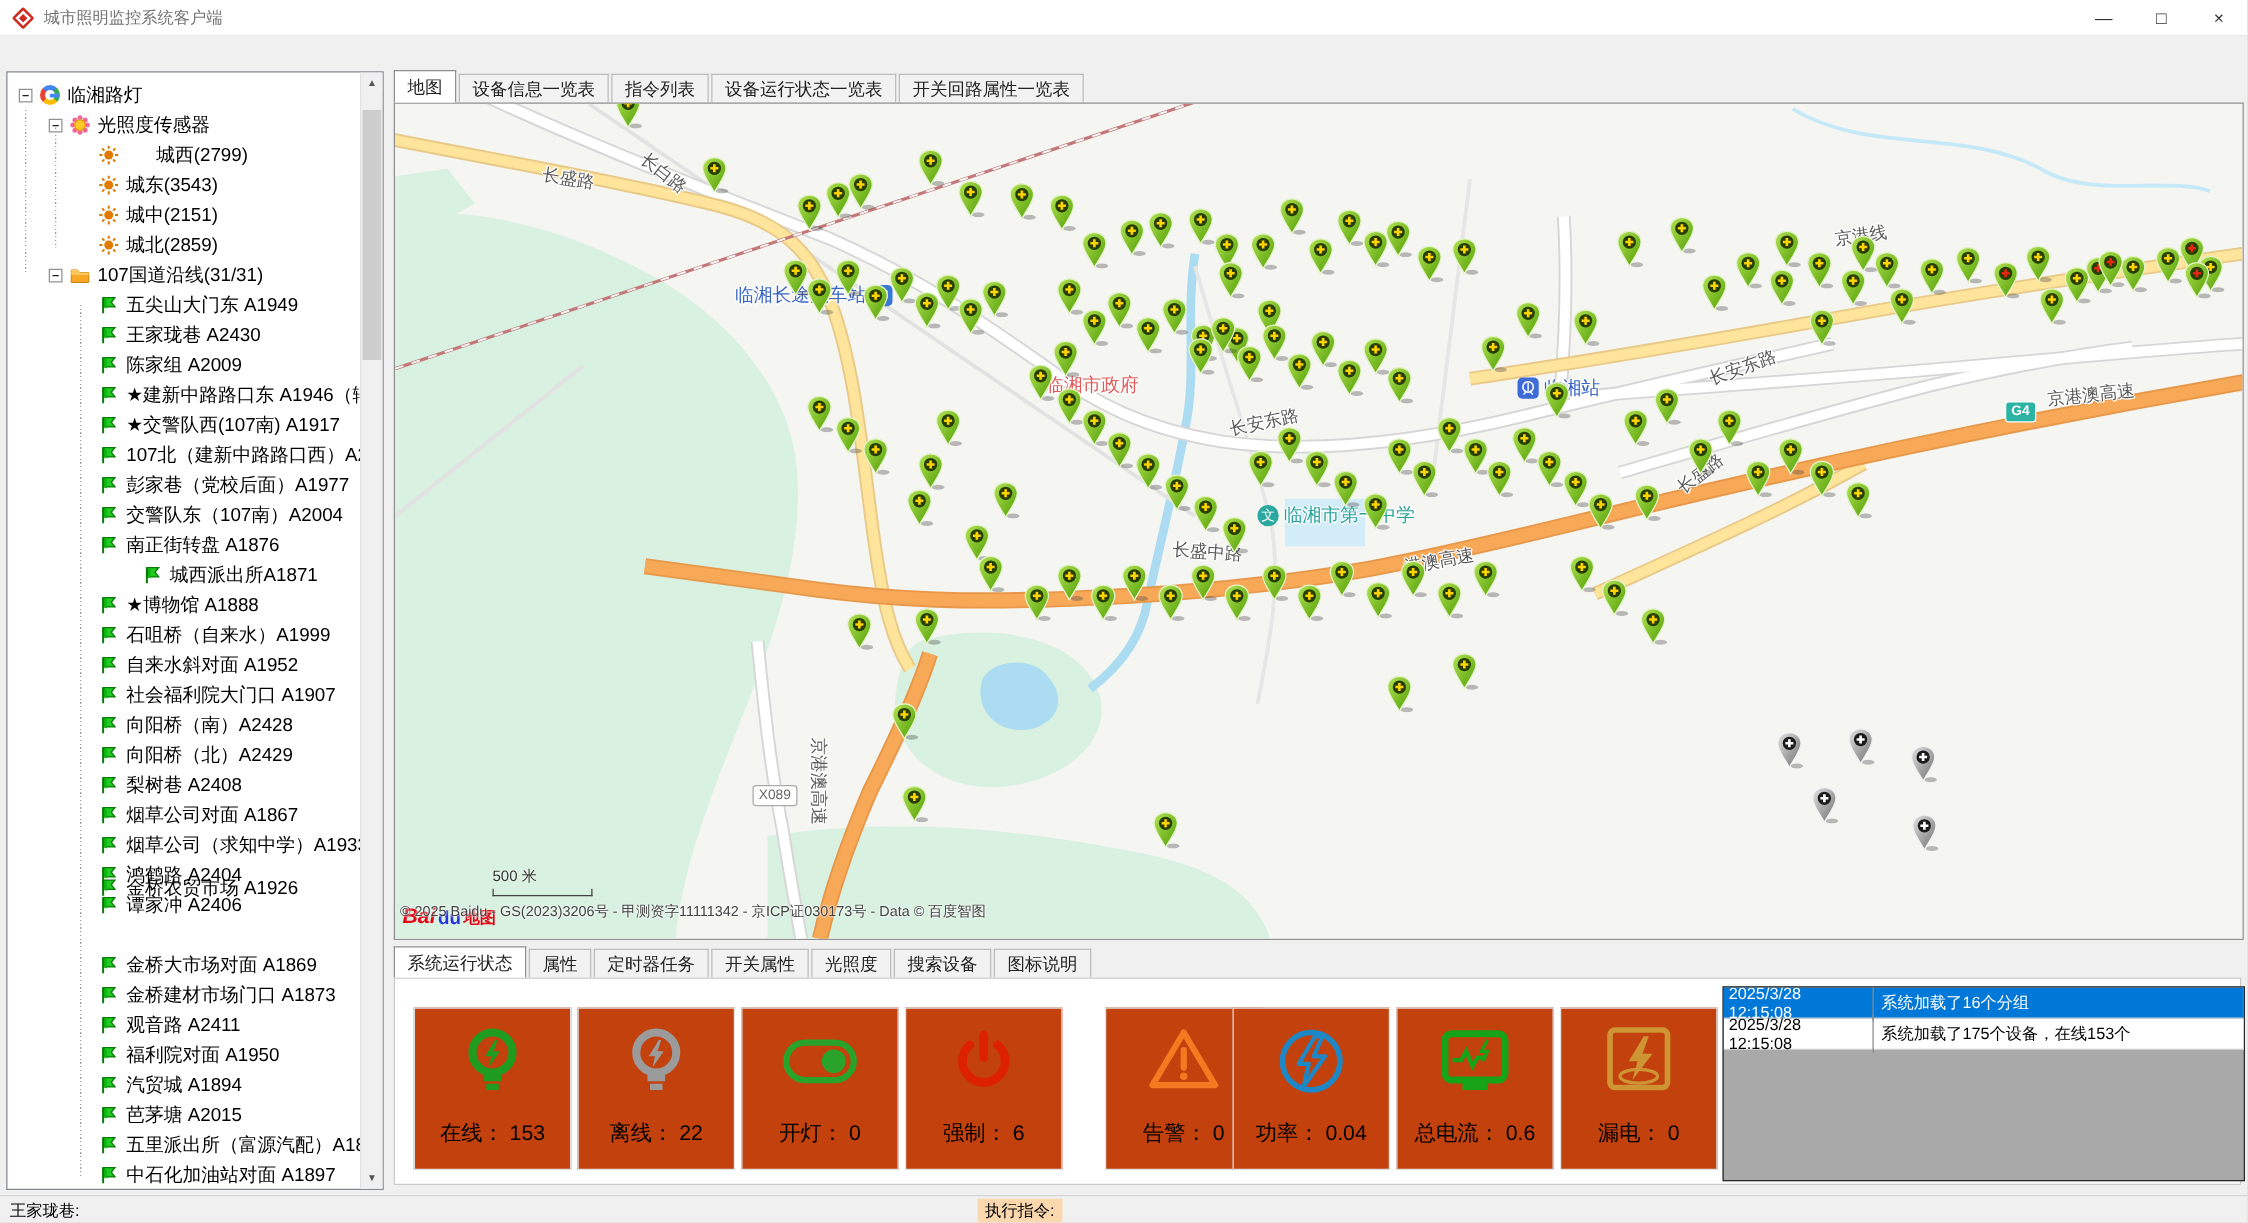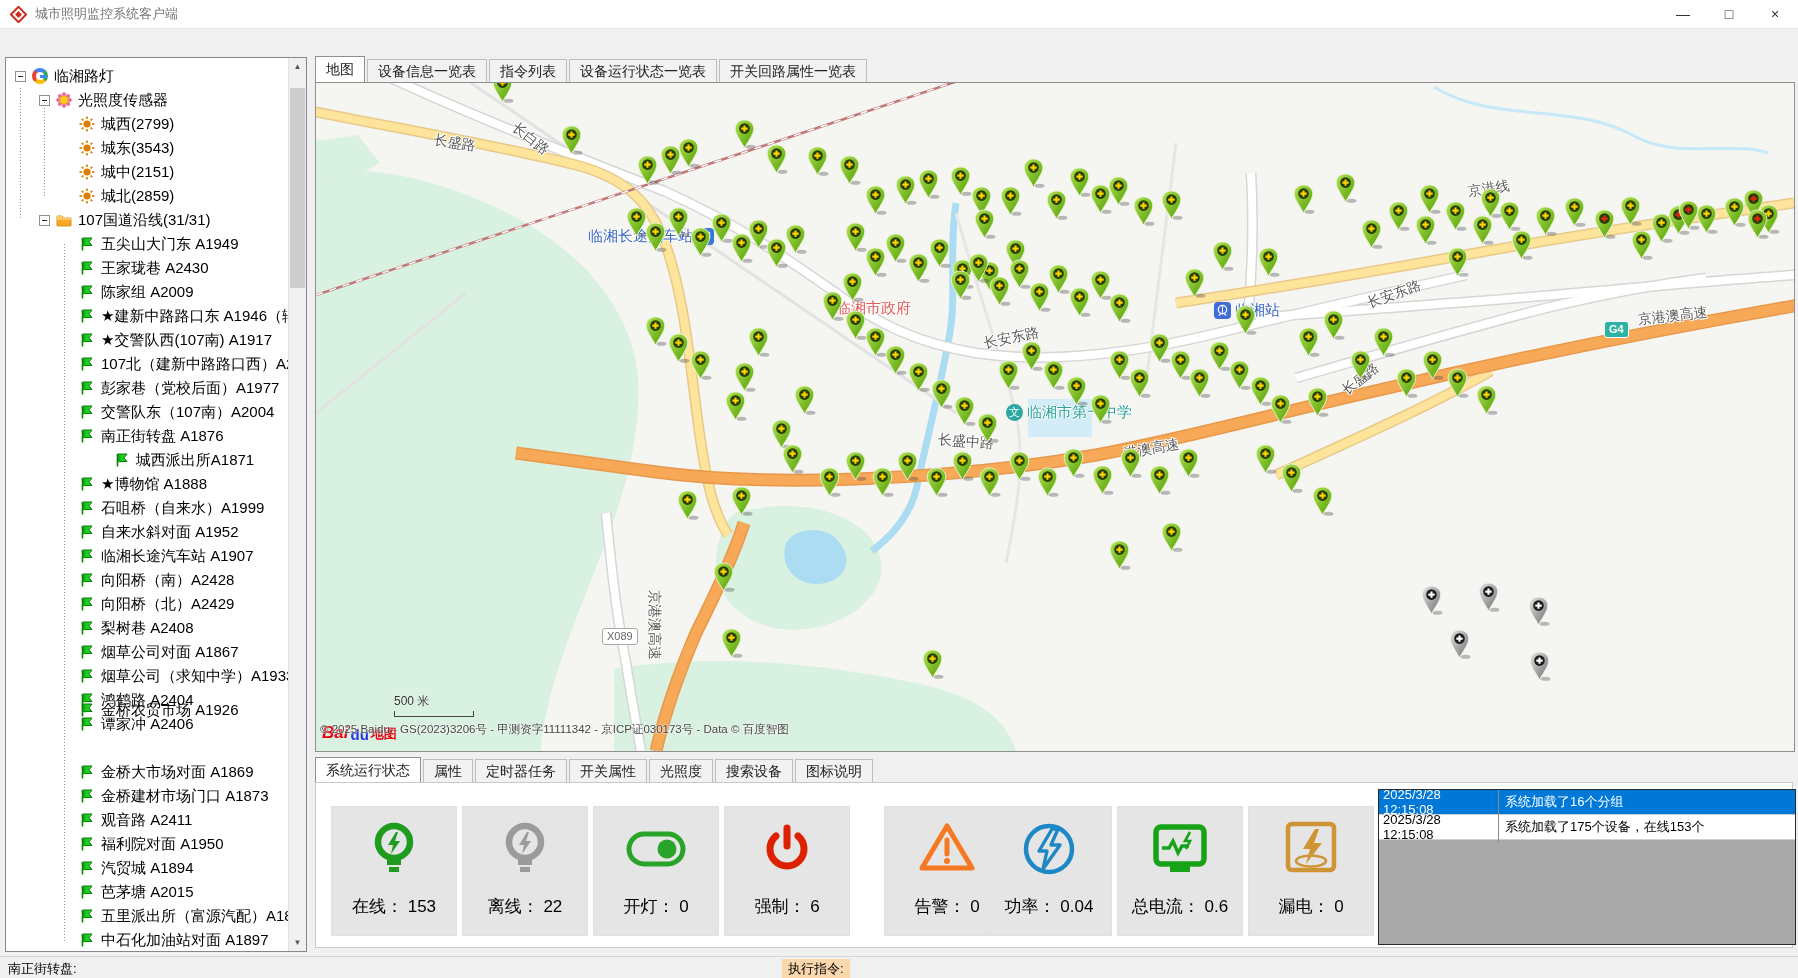--- a/index.html
+++ b/index.html
@@ -51,21 +51,21 @@
   #map-foot{position:absolute;left:6px;bottom:8px;z-index:6;}
   #baidu-logo{display:flex;align-items:flex-end;gap:2px;}
   #baidu-logo .b1{color:#e60012;font-weight:bold;font-size:17px;font-style:italic;}
   #baidu-logo .b2{color:#2932e1;font-weight:bold;font-size:15px;}
   #baidu-logo .b3{color:#e60012;font-weight:bold;font-size:13px;}
   #scalebar{position:absolute;left:78px;bottom:34px;z-index:6;font-size:12px;color:#333;text-shadow:0 0 2px #fff;}
   #scalebar .bar{width:78px;height:5px;border:1px solid #444;border-top:none;margin-top:1px;}
   #attribution{position:absolute;left:4px;bottom:14px;z-index:6;font-size:11.5px;color:#444;text-shadow:0 0 2px #fff,0 0 2px #fff;}
   
   #bottom-page{position:absolute;left:315px;top:782px;width:1478px;height:166px;background:#fff;border:1px solid #c9c9c9;box-sizing:border-box;}
-  .card{position:absolute;top:23px;width:126px;height:130px;background:#e5e5e5;border:1px solid #e0e0e0;box-sizing:border-box;display:flex;flex-direction:column;align-items:center;}
+  .card{position:absolute;top:23px;width:126px;height:130px;background:#c2410c;border:1px solid #e0e0e0;box-sizing:border-box;display:flex;flex-direction:column;align-items:center;}
   .card .cicon{margin-top:10px;width:64px;height:64px;}
   .card .ctext{margin-top:14px;font-size:17px;color:#000;white-space:nowrap;}
   
   #event-table{position:absolute;left:1062px;top:6px;width:418px;height:156px;border:1px solid #2a2a2a;background:#a9a9a9;box-sizing:border-box;overflow:hidden;}
   .ev-header{display:flex;height:21px;background:#fff;border-bottom:1px solid #2a2a2a;font-size:13px;}
   .ev-header .c1{width:120px;padding:2px 6px;box-sizing:border-box;border-right:1px solid #2a2a2a;}
   .ev-header .c2{flex:1;padding:2px 6px;}
   .ev-row{display:flex;height:24px;background:#fff;border-bottom:1px solid #cfcfcf;font-size:13px;align-items:center;}
   .ev-row .c1{width:120px;padding:0 4px;box-sizing:border-box;border-right:1px solid #8a8a8a;overflow:hidden;}
   .ev-row .c2{flex:1;padding:0 6px;overflow:hidden;}
@@ -111,21 +111,21 @@
                 <circle cx="13.8" cy="8" r="2"></circle>
                 <circle cx="3.9" cy="3.9" r="2"></circle>
                 <circle cx="12.1" cy="3.9" r="2"></circle>
                 <circle cx="3.9" cy="12.1" r="2"></circle>
                 <circle cx="12.1" cy="12.1" r="2"></circle>
               </g>
               <circle cx="8" cy="8" r="4.2" fill="#ffca28" stroke="#e59d00"></circle>
             </svg></span>
           <span>光照度传感器</span>
         </div>
-        <div class="trow l2" style="top: 54px;">
+        <div class="trow l2" style="top: 54px; gap: 24px;">
           <span class="ticon"><svg viewBox="0 0 16 16" width="16" height="16">
               <g stroke="#d97900" stroke-width="1.6">
                 <line x1="8" y1="0.5" x2="8" y2="3"></line>
                 <line x1="8" y1="13" x2="8" y2="15.5"></line>
                 <line x1="0.5" y1="8" x2="3" y2="8"></line>
                 <line x1="13" y1="8" x2="15.5" y2="8"></line>
                 <line x1="2.7" y1="2.7" x2="4.5" y2="4.5"></line>
                 <line x1="11.5" y1="11.5" x2="13.3" y2="13.3"></line>
                 <line x1="2.7" y1="13.3" x2="4.5" y2="11.5"></line>
                 <line x1="11.5" y1="4.5" x2="13.3" y2="2.7"></line>
@@ -293,21 +293,21 @@
               <line x1="3.5" y1="2" x2="3.5" y2="14.5" stroke="#0a7a0a" stroke-width="1.6"></line>
             </svg></span>
           <span>自来水斜对面 A1952</span>
         </div>
         <div class="trow l2" style="top: 486px;">
           <span class="ticon"><svg viewBox="0 0 16 16" width="16" height="16">
               <path d="M3.5,2 L13,2 L10,5.8 L13,9.5 L3.5,9.5 Z" fill="#1ecb1e" stroke="#0a7a0a" stroke-width="1"></path>
               <path d="M3.5,2 L6.5,3.6 L6.5,10.8 L3.5,9.5 Z" fill="#0eb50e"></path>
               <line x1="3.5" y1="2" x2="3.5" y2="14.5" stroke="#0a7a0a" stroke-width="1.6"></line>
             </svg></span>
-          <span>临湘长途汽车站 A1907</span>
+          <span>社会福利院大门口 A1907</span>
         </div>
         <div class="trow l2" style="top: 510px;">
           <span class="ticon"><svg viewBox="0 0 16 16" width="16" height="16">
               <path d="M3.5,2 L13,2 L10,5.8 L13,9.5 L3.5,9.5 Z" fill="#1ecb1e" stroke="#0a7a0a" stroke-width="1"></path>
               <path d="M3.5,2 L6.5,3.6 L6.5,10.8 L3.5,9.5 Z" fill="#0eb50e"></path>
               <line x1="3.5" y1="2" x2="3.5" y2="14.5" stroke="#0a7a0a" stroke-width="1.6"></line>
             </svg></span>
           <span>向阳桥（南）A2428</span>
         </div>
         <div class="trow l2" style="top: 534px;">
@@ -2432,17 +2432,17 @@
           </div>
           <div class="ev-row">
             <div class="c1">2025/3/28 12:15:08</div>
             <div class="c2">系统加载了175个设备，在线153个</div>
           </div>
         </div>
     </div>
   </div>
 
   <div id="statusbar">
-    <span id="clock-label">南正街转盘:</span>
+    <span id="clock-label">王家珑巷:</span>
     <span id="exec-label">执行指令:</span>
   </div>
 
 </div>
 
 </body></html>

